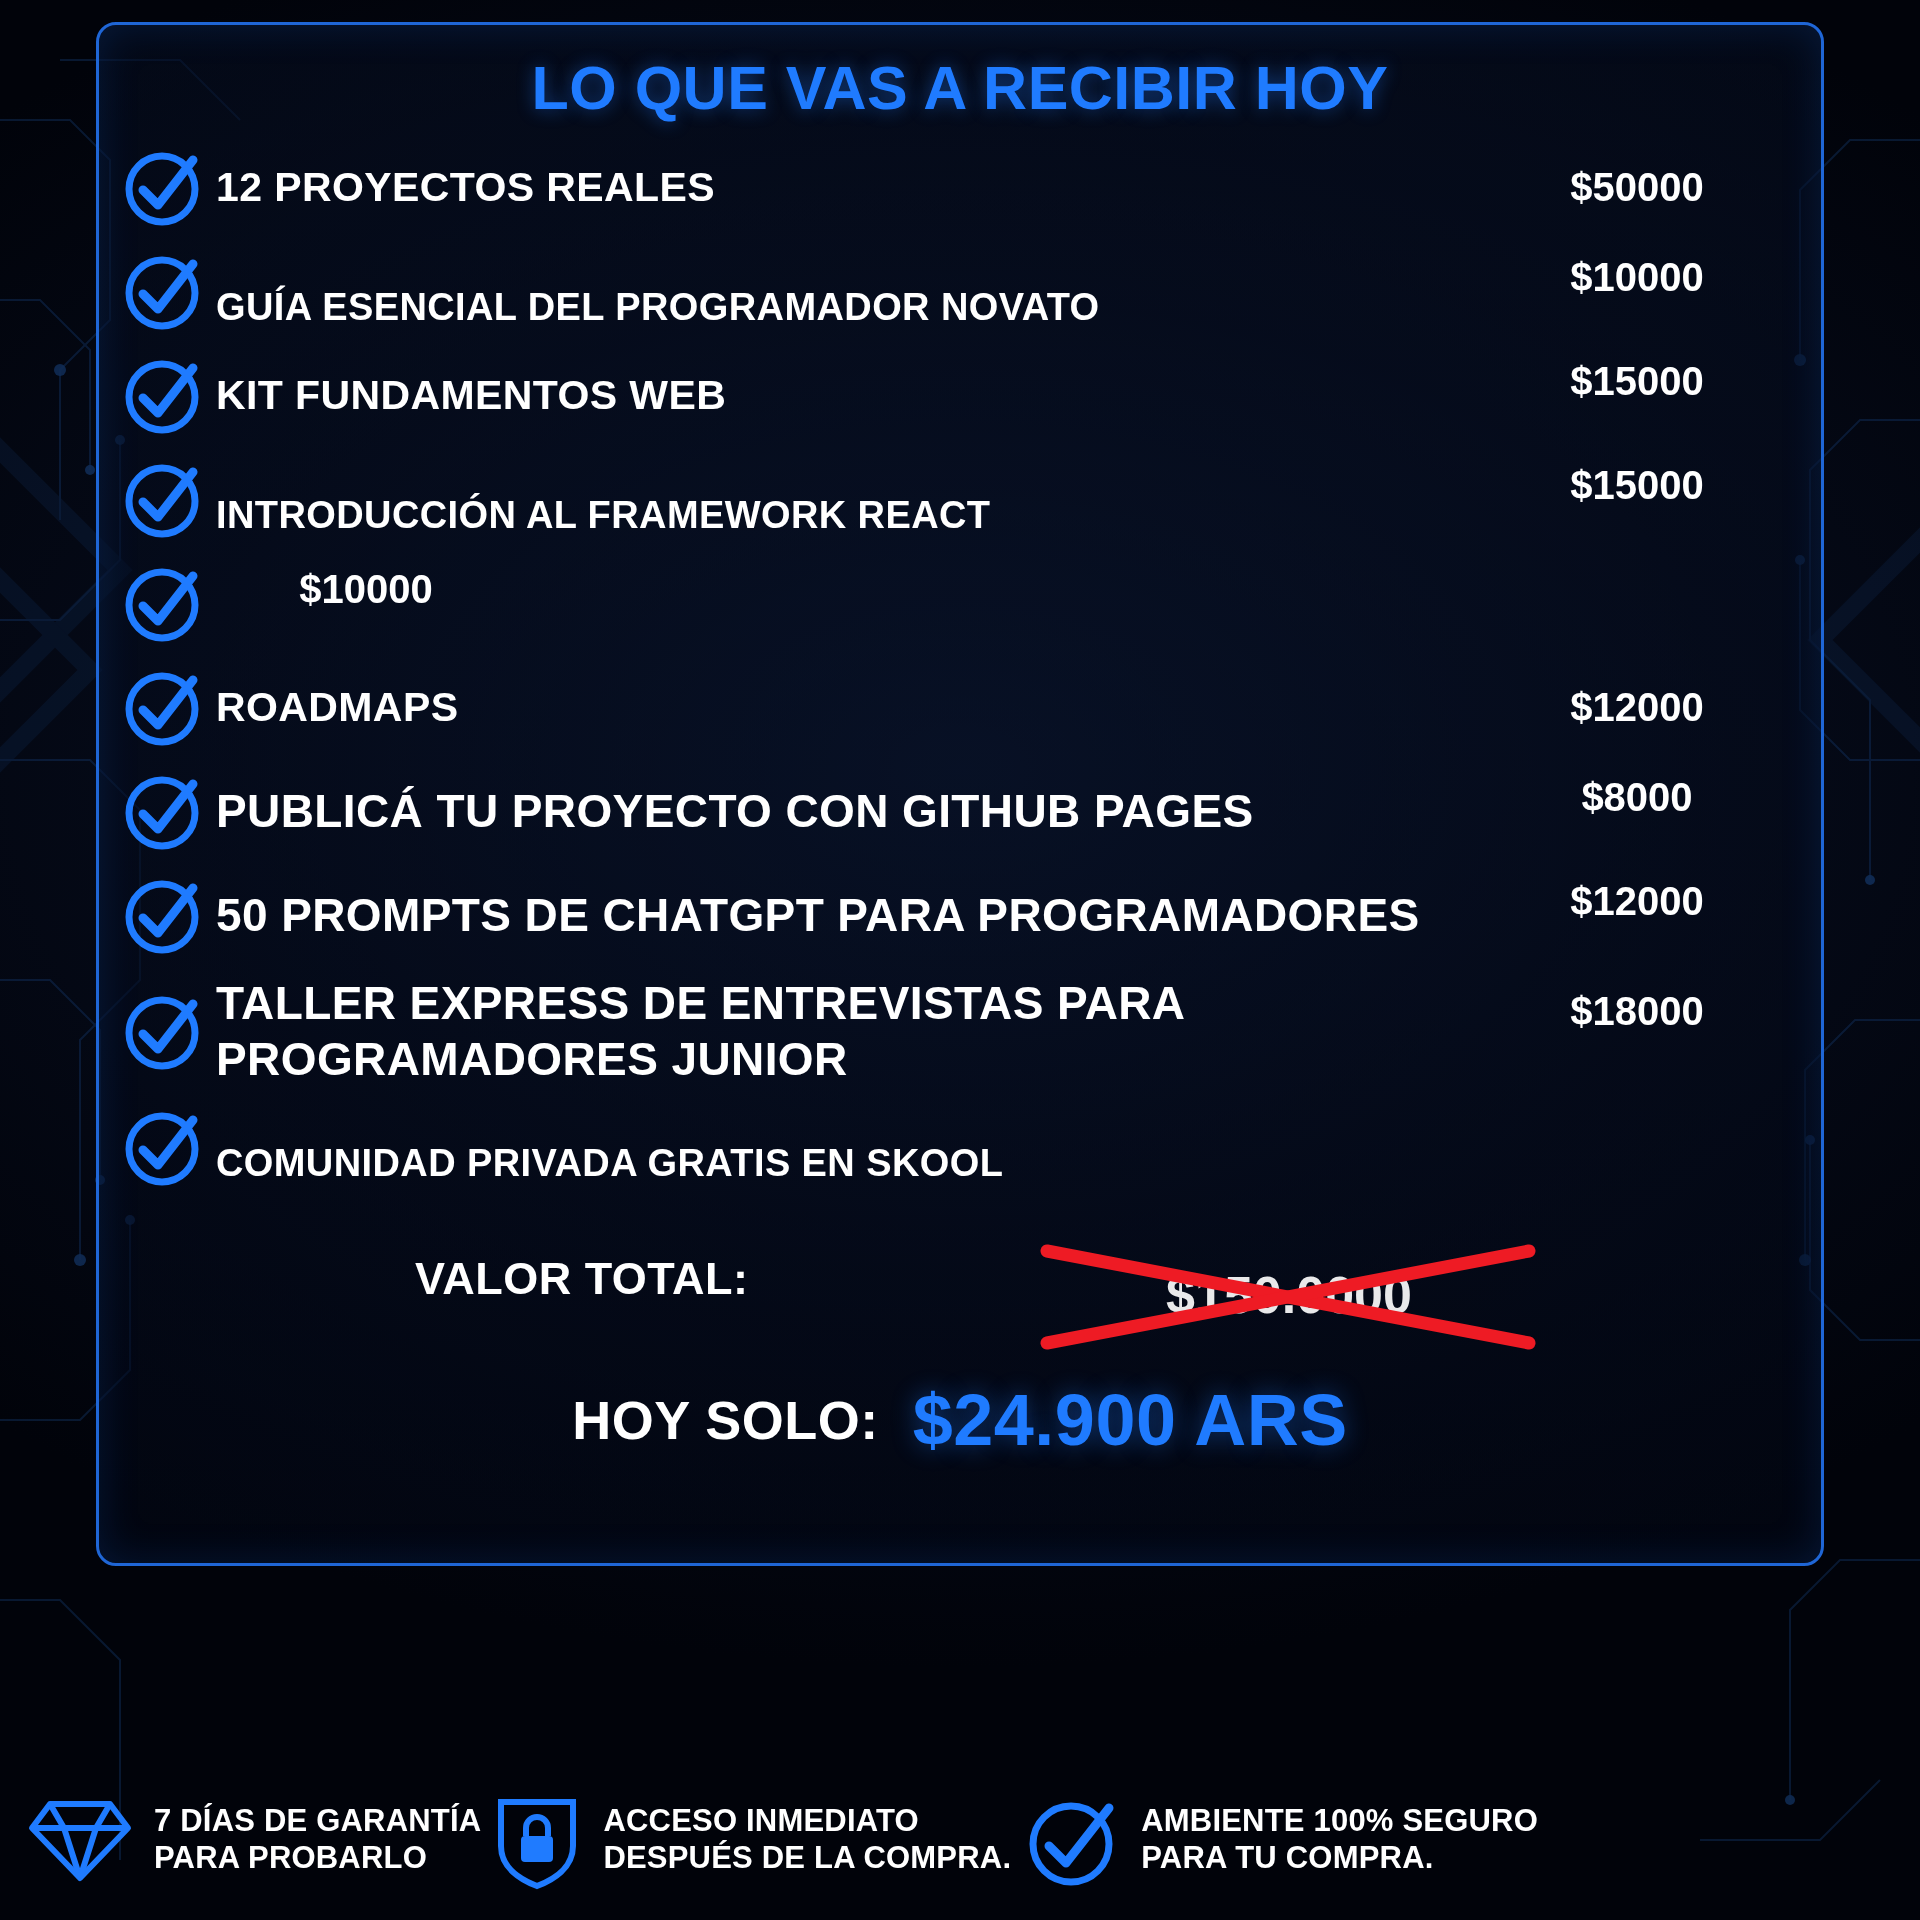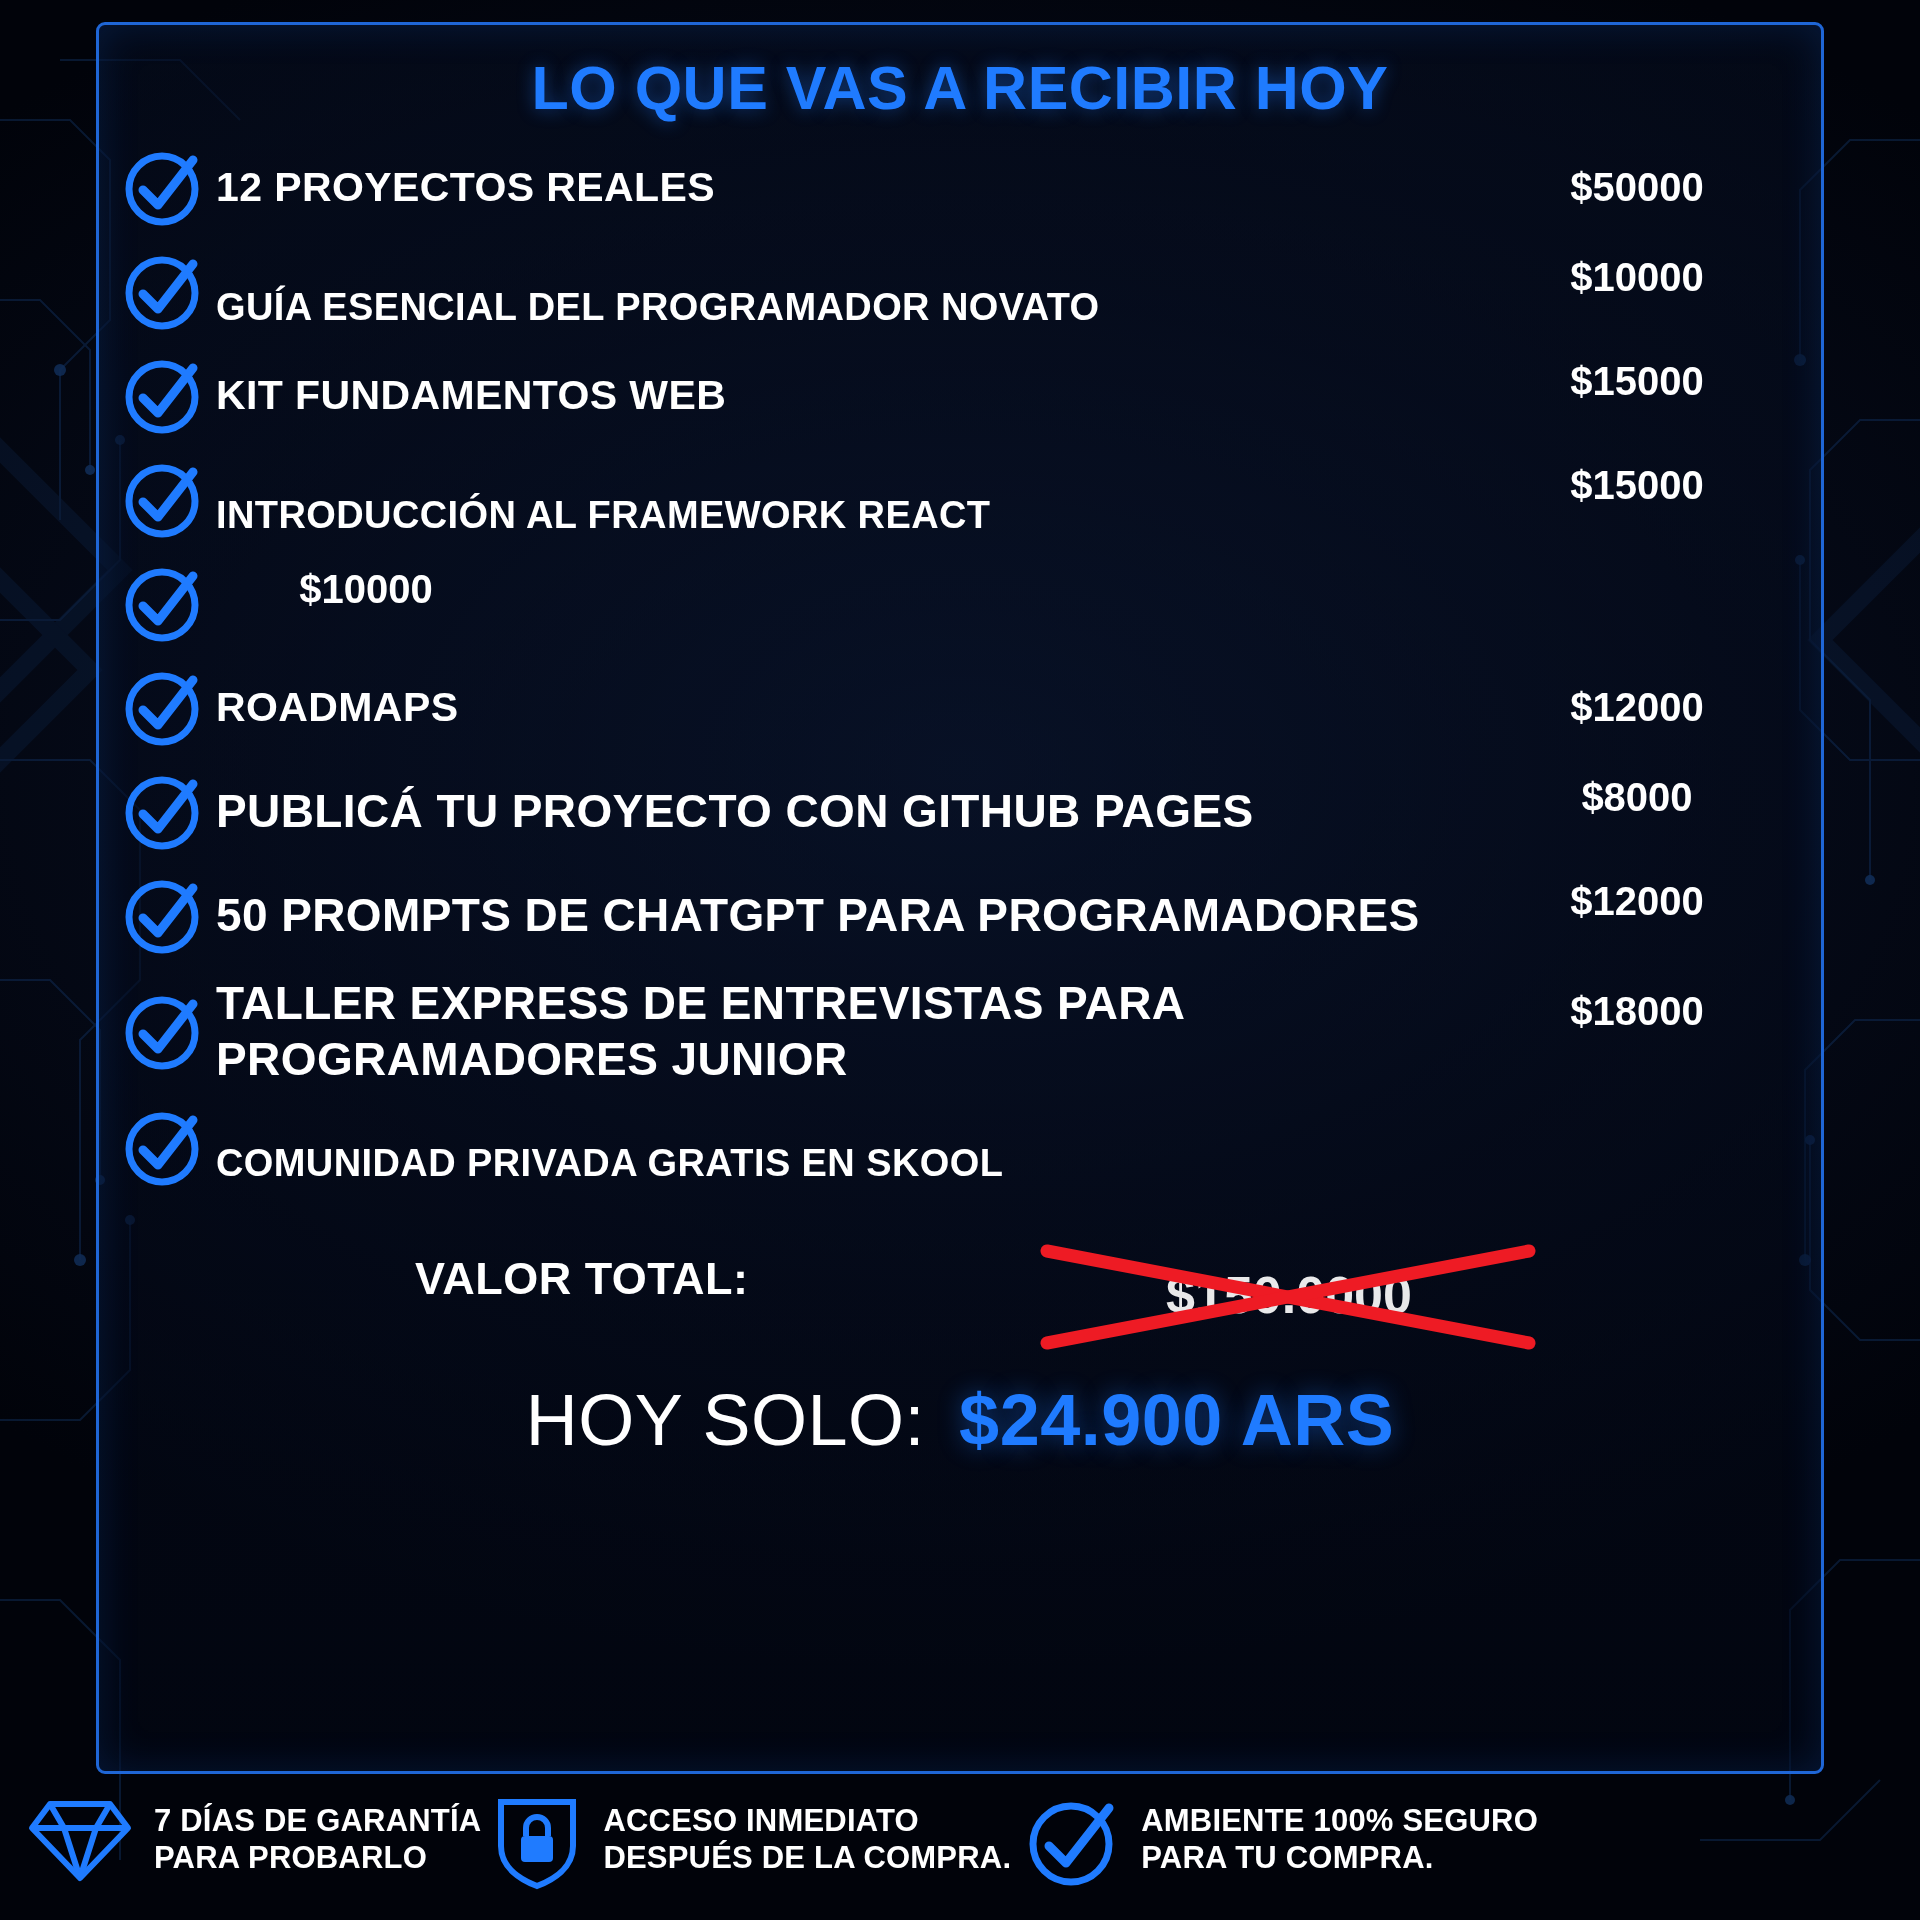--- a/index.html
+++ b/index.html
@@ -30,23 +30,23 @@
     opacity: .55;
   }
   .bg-circuit svg { width: 100%; height: 100%; display: block; }
 
   
   .card {
     position: absolute;
     left: 96px;
     top: 22px;
     width: 1728px;
-    height: 1752px;
+    height: 1544px;
     border: 3px solid #1f66d6;
-    border-radius: 9px;
+    border-radius: 20px;
     box-sizing: border-box;
     background: linear-gradient(180deg, rgba(6,14,33,.55) 0%, rgba(3,8,22,.55) 100%);
     box-shadow: 0 0 40px rgba(23,100,226,.18) inset;
   }
 
   .title {
     text-align: center;
     font-size: 61px;
     font-weight: 800;
     letter-spacing: .5px;
@@ -138,22 +138,22 @@
   .cross svg { width: 100%; height: 100%; display:block; }
 
   .final {
     margin-top: 34px;
     display: flex;
     align-items: center;
     justify-content: center;
     gap: 34px;
   }
   .hoy-solo {
-    font-size: 72px;
-    font-weight: 400;
+    font-size: 54px;
+    font-weight: 700;
     letter-spacing: .5px;
     color: #ffffff;
   }
   .final-price {
     font-size: 72px;
     font-weight: 800;
     color: #1f7bff;
     text-shadow: 0 0 24px rgba(31,123,255,.45);
     letter-spacing: .5px;
   }

